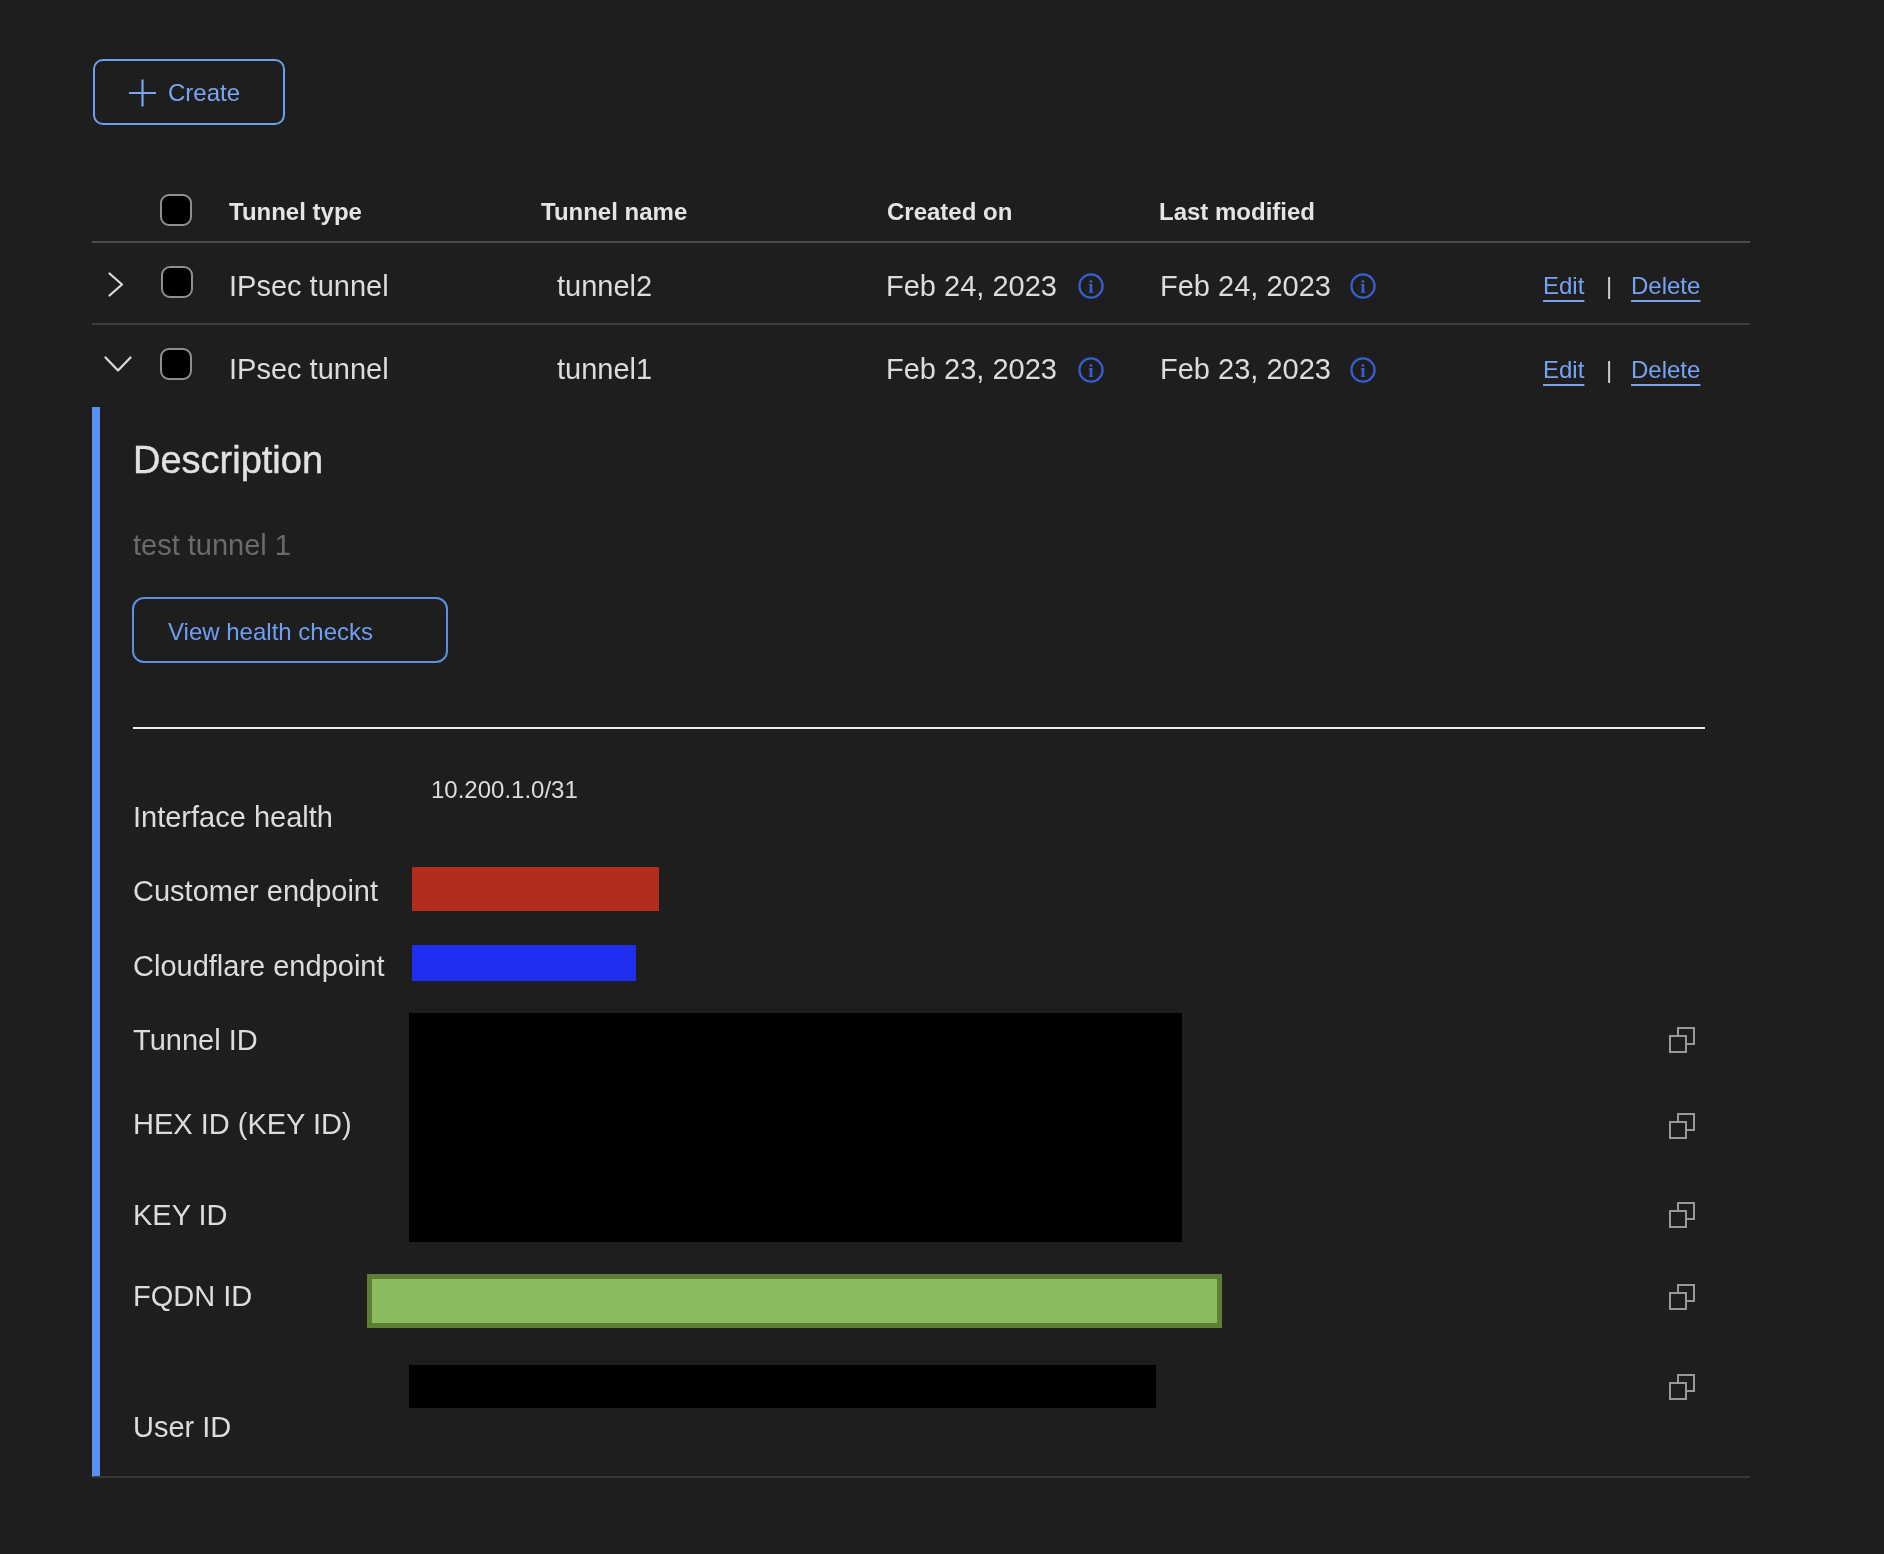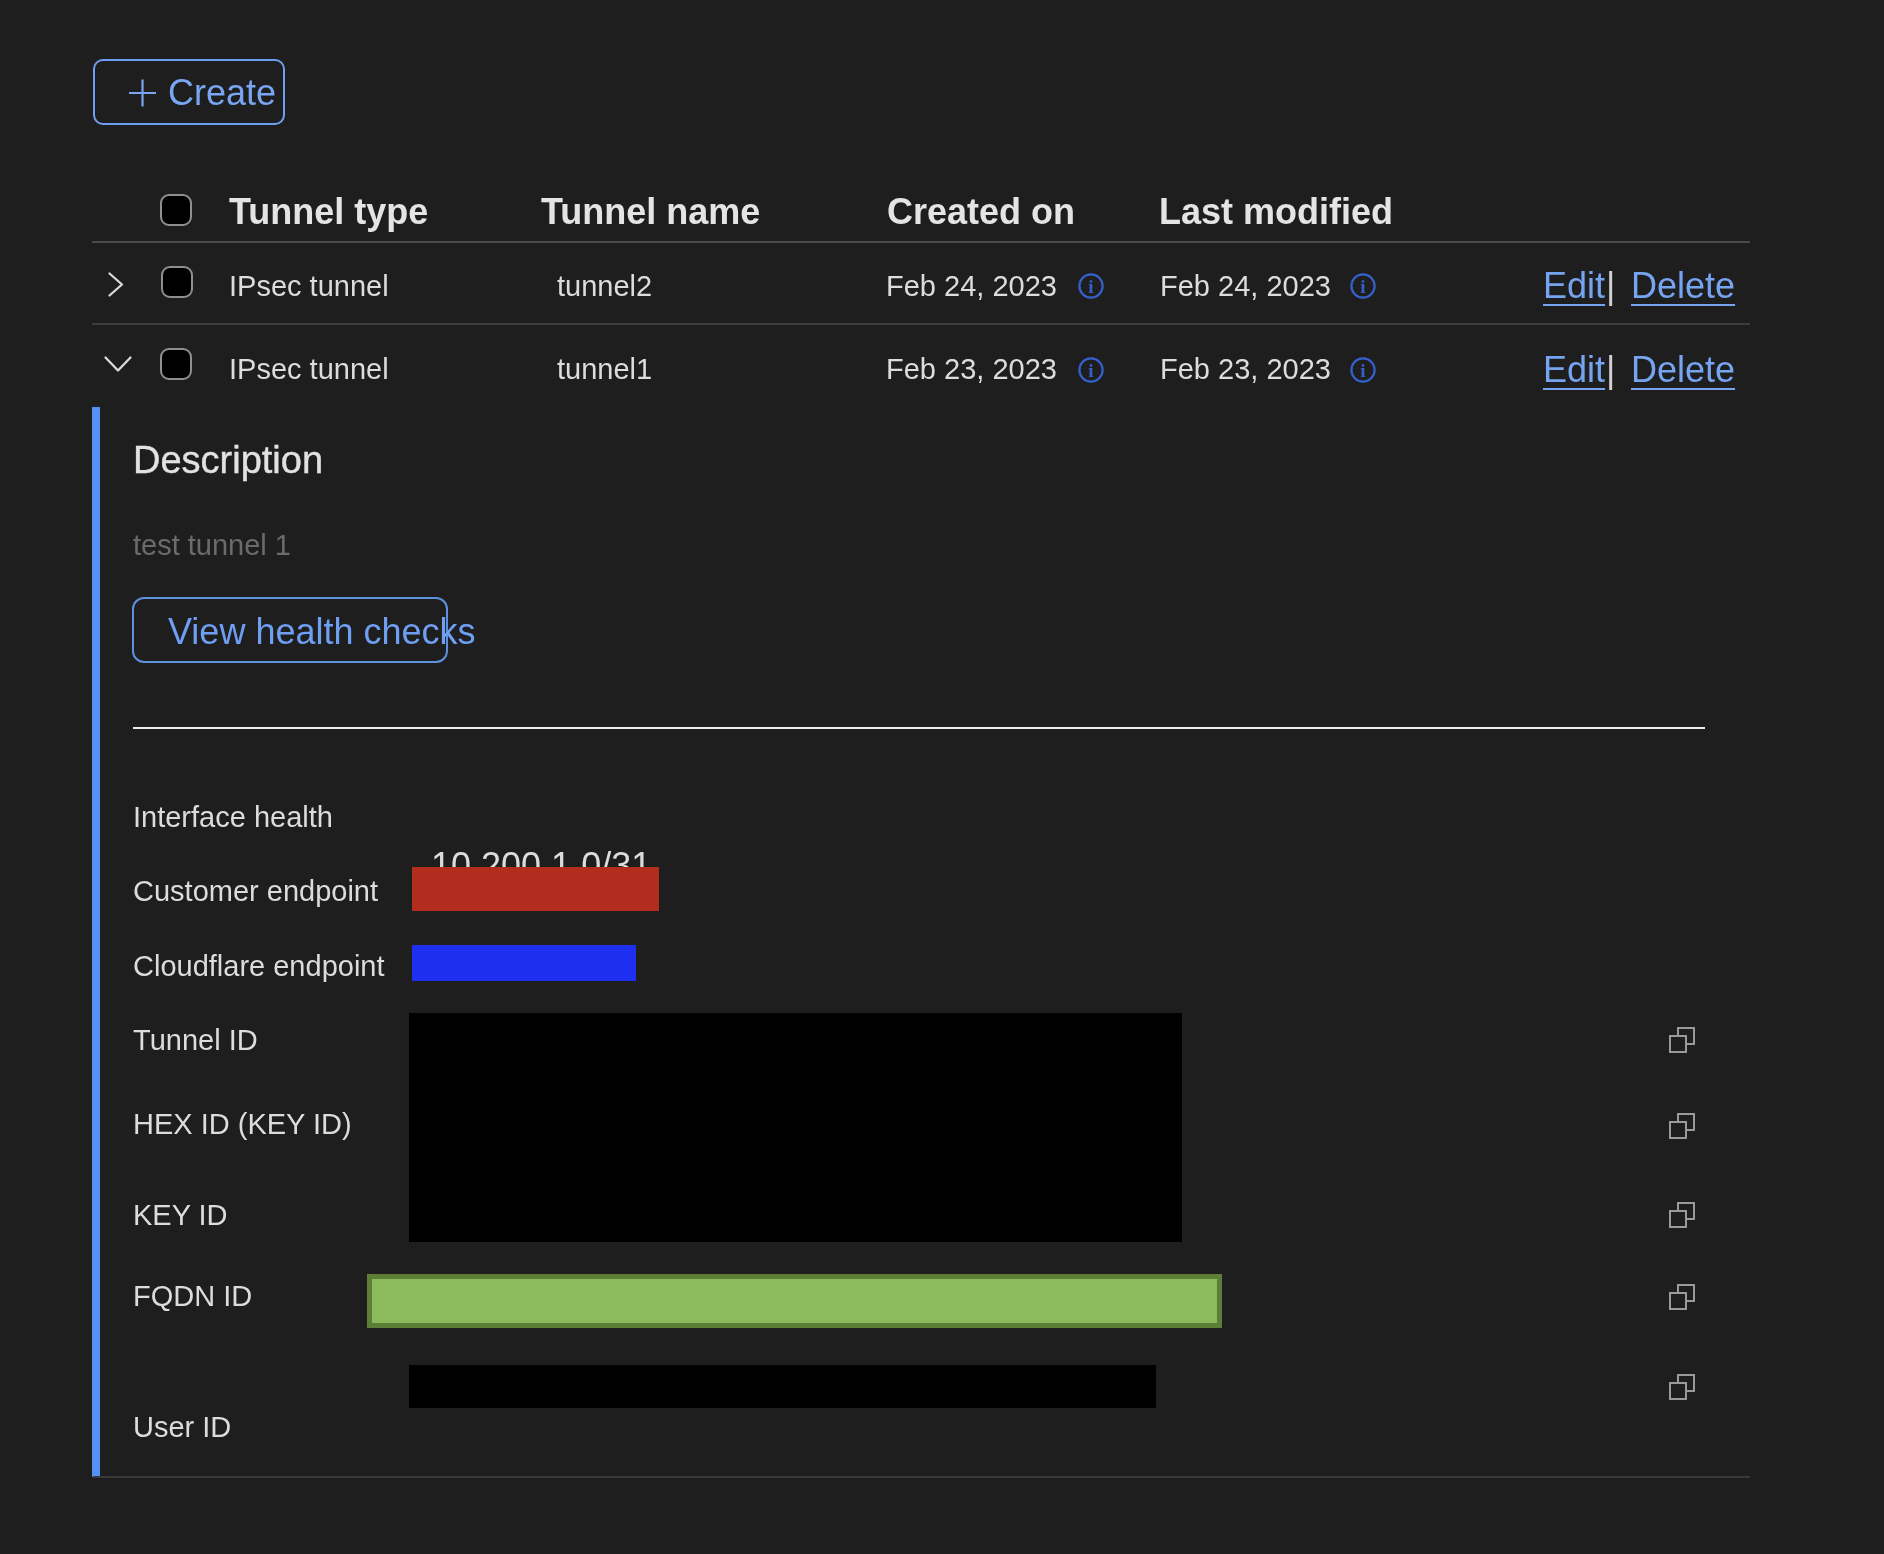--- a/index.html
+++ b/index.html
@@ -1,18 +1,18 @@
 <!DOCTYPE html>
 <html><head>
 <meta charset="utf-8">
 <style>
   html,body{margin:0;padding:0;}
   body{width:1884px;height:1554px;background:#1e1e1f;font-family:"Liberation Sans",sans-serif;overflow:hidden;position:relative;}
   .abs{position:absolute;}
-  .t28{position:absolute;white-space:nowrap;font-size:36px;line-height:32px;color:#dcdcdc;}
+  .t28{position:absolute;white-space:nowrap;font-size:24px;line-height:32px;color:#dcdcdc;}
   .t29{position:absolute;white-space:nowrap;font-size:29px;line-height:33px;color:#dcdcdc;}
   .t30{position:absolute;white-space:nowrap;font-size:38px;line-height:34px;color:#dcdcdc;}
   .bold{font-weight:700;}
   .link{color:#76a4f1;text-decoration:underline;text-decoration-thickness:2px;text-underline-offset:6px;text-align:center;}
   .hline{position:absolute;height:2px;background:#3c3c3c;}
   .cbox{position:absolute;width:28px;height:28px;border:2px solid #8f8f8f;border-radius:9px;background:#000;}
 </style>
 </head>
 <body>
 
@@ -74,21 +74,21 @@
 
 <div class="t30" style="left:133px;top:443px;color:#e2e2e2;-webkit-text-stroke:0.4px #e2e2e2;">Description</div>
 <div class="t29" style="left:133px;top:529px;color:#6b6b6b;">test tunnel 1</div>
 
 <div class="abs" style="left:132px;top:597px;width:312px;height:62px;border:2px solid #5e90e0;border-radius:12px;"></div>
 <div class="t28" style="left:168px;top:616px;color:#6f9ff2;">View health checks</div>
 
 <div class="hline" style="left:133px;top:727px;width:1572px;background:#ededed;"></div>
 
 <div class="t29" style="left:133px;top:801px;">Interface health</div>
-<div class="t28" style="left:431px;top:850px;text-align:right;">10.200.1.0/31</div>
+<div class="t28" style="left:431px;top:774px;text-align:right;">10.200.1.0/31</div>
 
 <div class="t29" style="left:133px;top:875px;">Customer endpoint</div>
 <div class="abs" style="left:412px;top:867px;width:247px;height:44px;background:#b22d1e;"></div>
 
 <div class="t29" style="left:133px;top:950px;">Cloudflare endpoint</div>
 <div class="abs" style="left:412px;top:945px;width:224px;height:36px;background:#1e2ff0;"></div>
 
 <div class="t29" style="left:133px;top:1024px;">Tunnel ID</div>
 <div class="abs" style="left:409px;top:1013px;width:773px;height:229px;background:#000;"></div>
 <div class="t29" style="left:133px;top:1108px;">HEX ID (KEY ID)</div>

